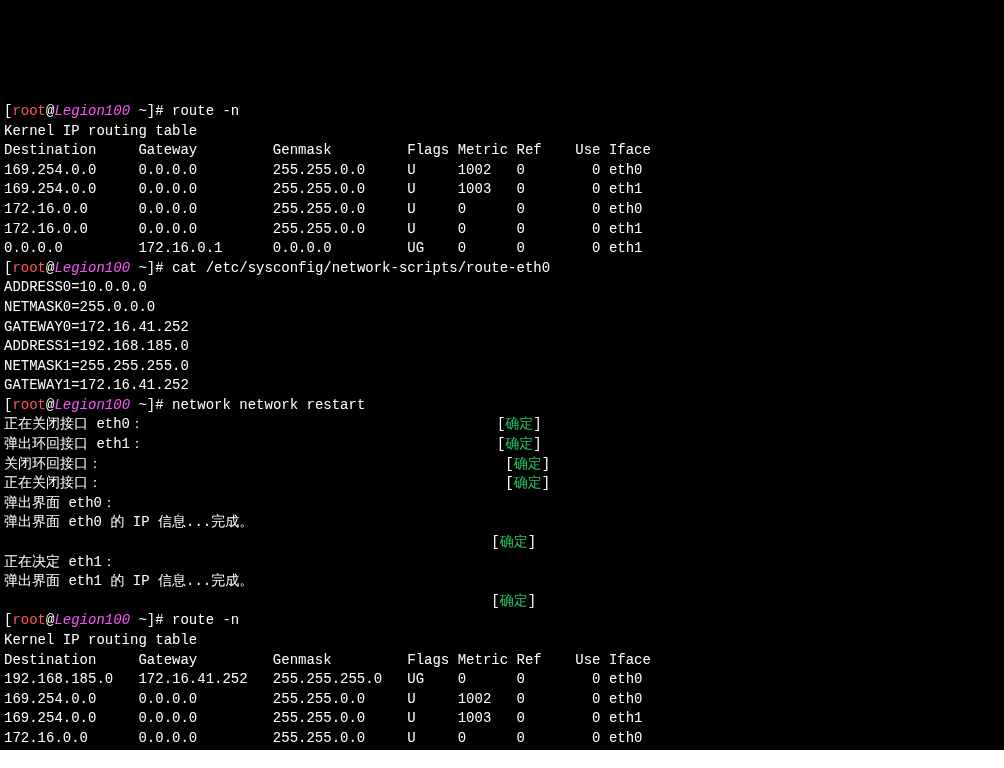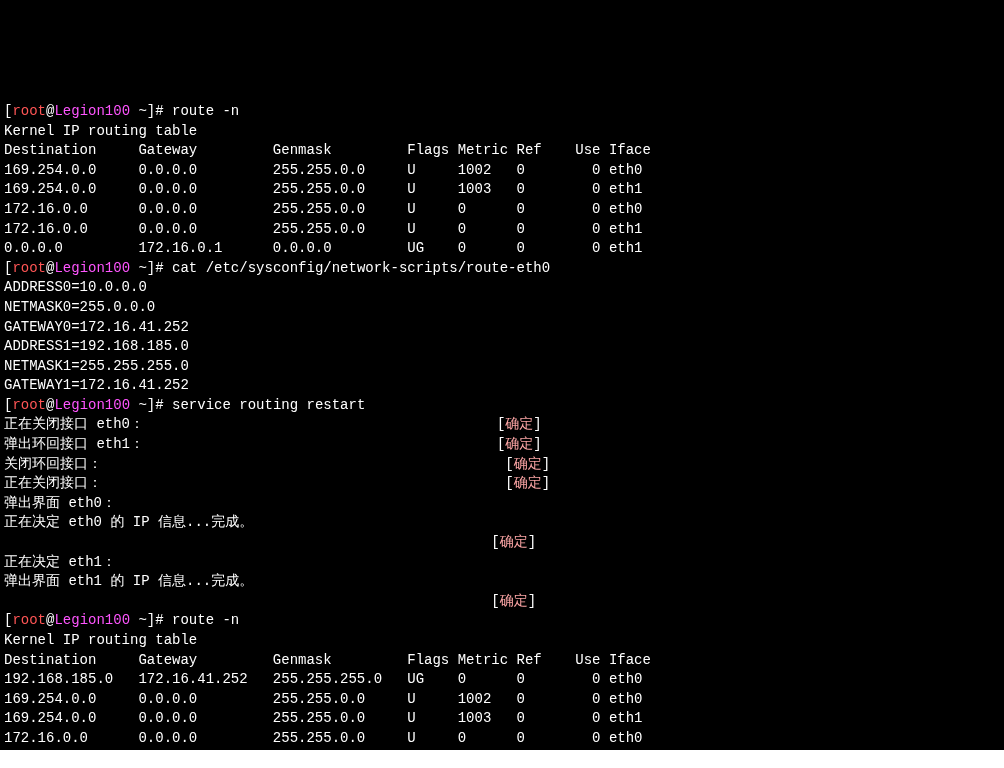--- a/index.html
+++ b/index.html
@@ -9,22 +9,22 @@
     font-family: "Courier New", monospace;
     font-size: 14px;
     line-height: 1.4;
     width: 1004px;
     height: 768px;
     overflow: hidden;
     white-space: pre;
   }
   .term { padding: 4px 4px 0 4px; }
   .red { color: #ff5555; }
-  .magenta { color: #ff55ff; }
-  .green { color: #fca5a5; }
+  .magenta { color: #ff55ff; font-style: italic; }
+  .green { color: #22c55e; }
   .statusbar {
     position: absolute;
     left: 0;
     bottom: 0;
     width: 1004px;
     height: 18px;
     background: #fff;
     color: #000;
     font-family: "Courier New", monospace;
     font-size: 14px;
@@ -44,27 +44,27 @@
 <span>172.16.0.0      0.0.0.0         255.255.0.0     U     0      0        0 eth0</span>
 <span>172.16.0.0      0.0.0.0         255.255.0.0     U     0      0        0 eth1</span>
 <span>0.0.0.0         172.16.0.1      0.0.0.0         UG    0      0        0 eth1</span>
 <span>[</span><span class="red">root</span><span>@</span><span class="magenta">Legion100</span><span> ~]# </span><span>cat /etc/sysconfig/network-scripts/route-eth0</span>
 <span>ADDRESS0=10.0.0.0</span>
 <span>NETMASK0=255.0.0.0</span>
 <span>GATEWAY0=172.16.41.252</span>
 <span>ADDRESS1=192.168.185.0</span>
 <span>NETMASK1=255.255.255.0</span>
 <span>GATEWAY1=172.16.41.252</span>
-<span>[</span><span class="red">root</span><span>@</span><span class="magenta">Legion100</span><span> ~]# </span><span>service routing restart</span>
+<span>[</span><span class="red">root</span><span>@</span><span class="magenta">Legion100</span><span> ~]# </span><span>network network restart</span>
 <span>正在关闭接口 eth0：</span><span>                                          </span><span>[</span><span class="green">确定</span><span>]</span>
 <span>弹出环回接口 eth1：</span><span>                                          </span><span>[</span><span class="green">确定</span><span>]</span>
 <span>关闭环回接口：</span><span>                                                </span><span>[</span><span class="green">确定</span><span>]</span>
 <span>正在关闭接口：</span><span>                                                </span><span>[</span><span class="green">确定</span><span>]</span>
 <span>弹出界面 eth0：</span>
-<span>正在决定 eth0 的 IP 信息...完成。</span>
+<span>弹出界面 eth0 的 IP 信息...完成。</span>
 <span>                                                          </span><span>[</span><span class="green">确定</span><span>]</span>
 <span>正在决定 eth1：</span>
 <span>弹出界面 eth1 的 IP 信息...完成。</span>
 <span>                                                          </span><span>[</span><span class="green">确定</span><span>]</span>
 <span>[</span><span class="red">root</span><span>@</span><span class="magenta">Legion100</span><span> ~]# </span><span>route -n</span>
 <span>Kernel IP routing table</span>
 <span>Destination     Gateway         Genmask         Flags Metric Ref    Use Iface</span>
 <span>192.168.185.0   172.16.41.252   255.255.255.0   UG    0      0        0 eth0</span>
 <span>169.254.0.0     0.0.0.0         255.255.0.0     U     1002   0        0 eth0</span>
 <span>169.254.0.0     0.0.0.0         255.255.0.0     U     1003   0        0 eth1</span>

